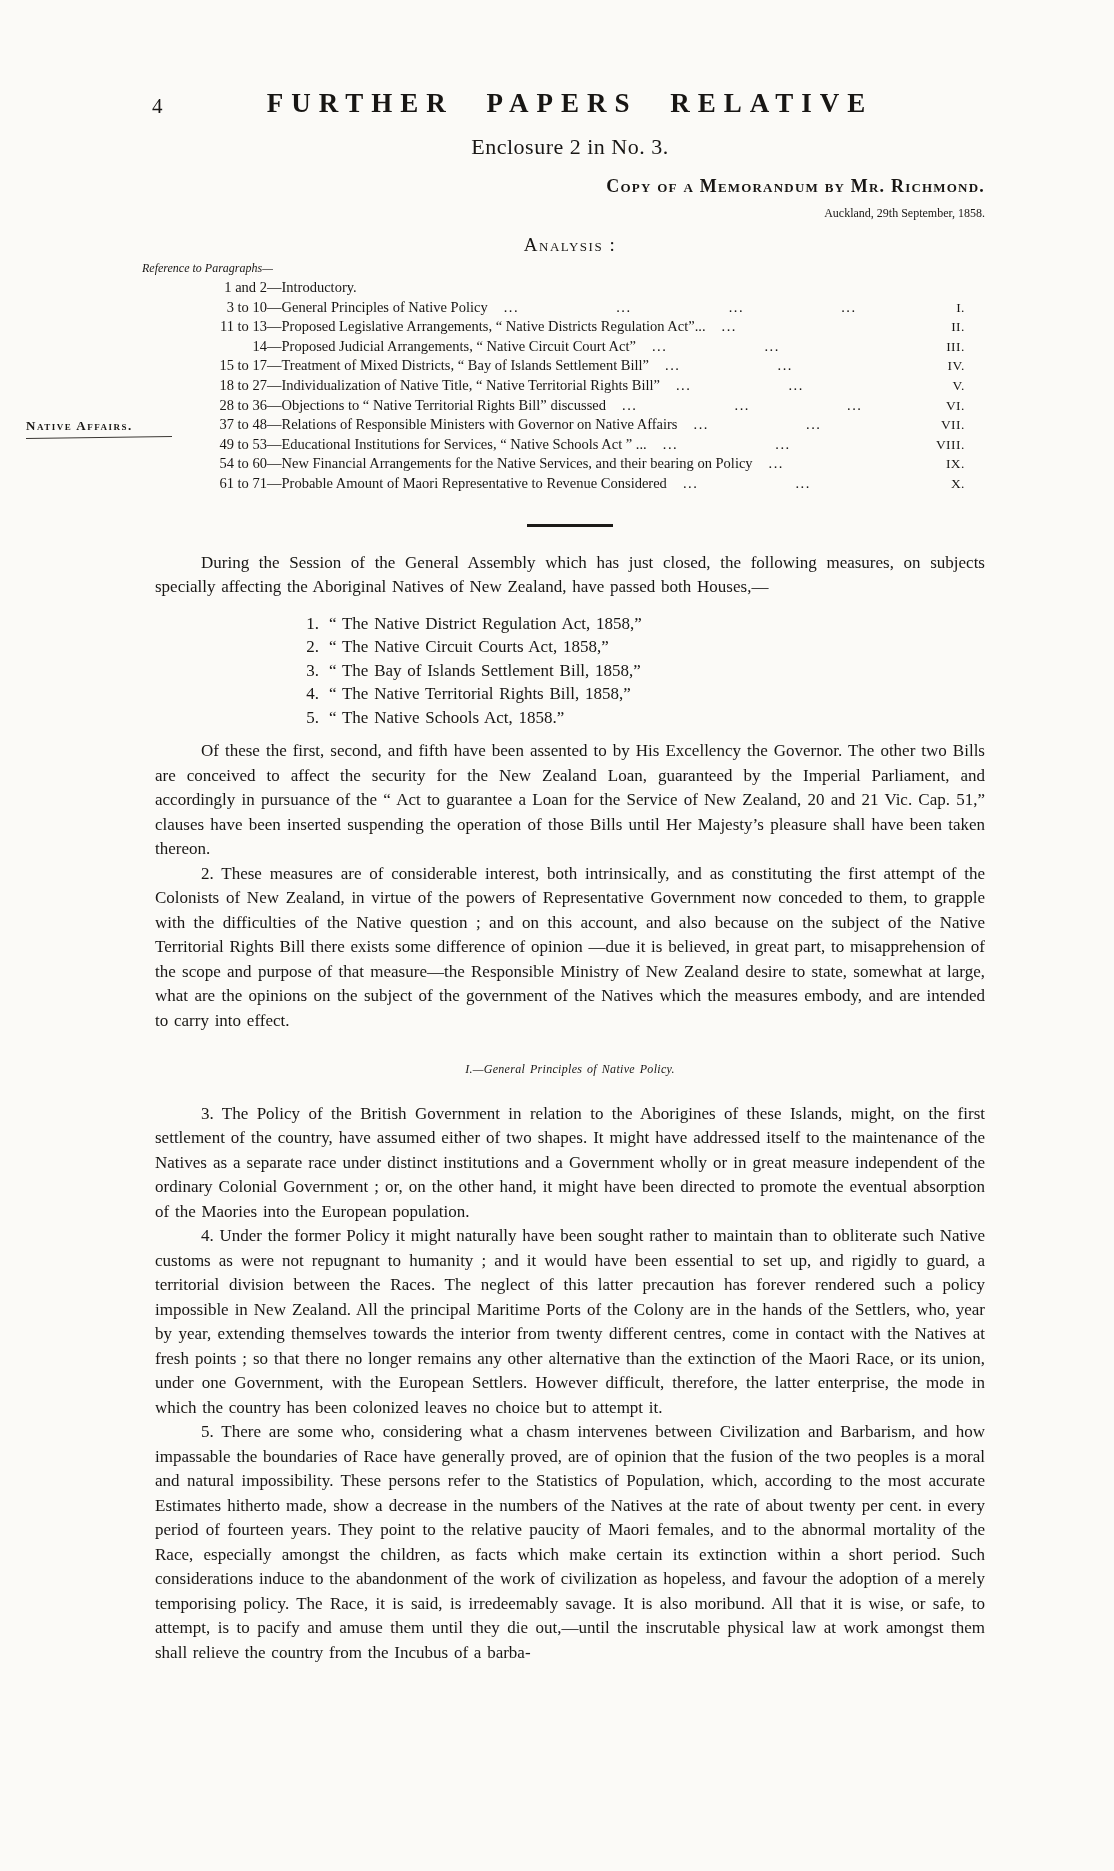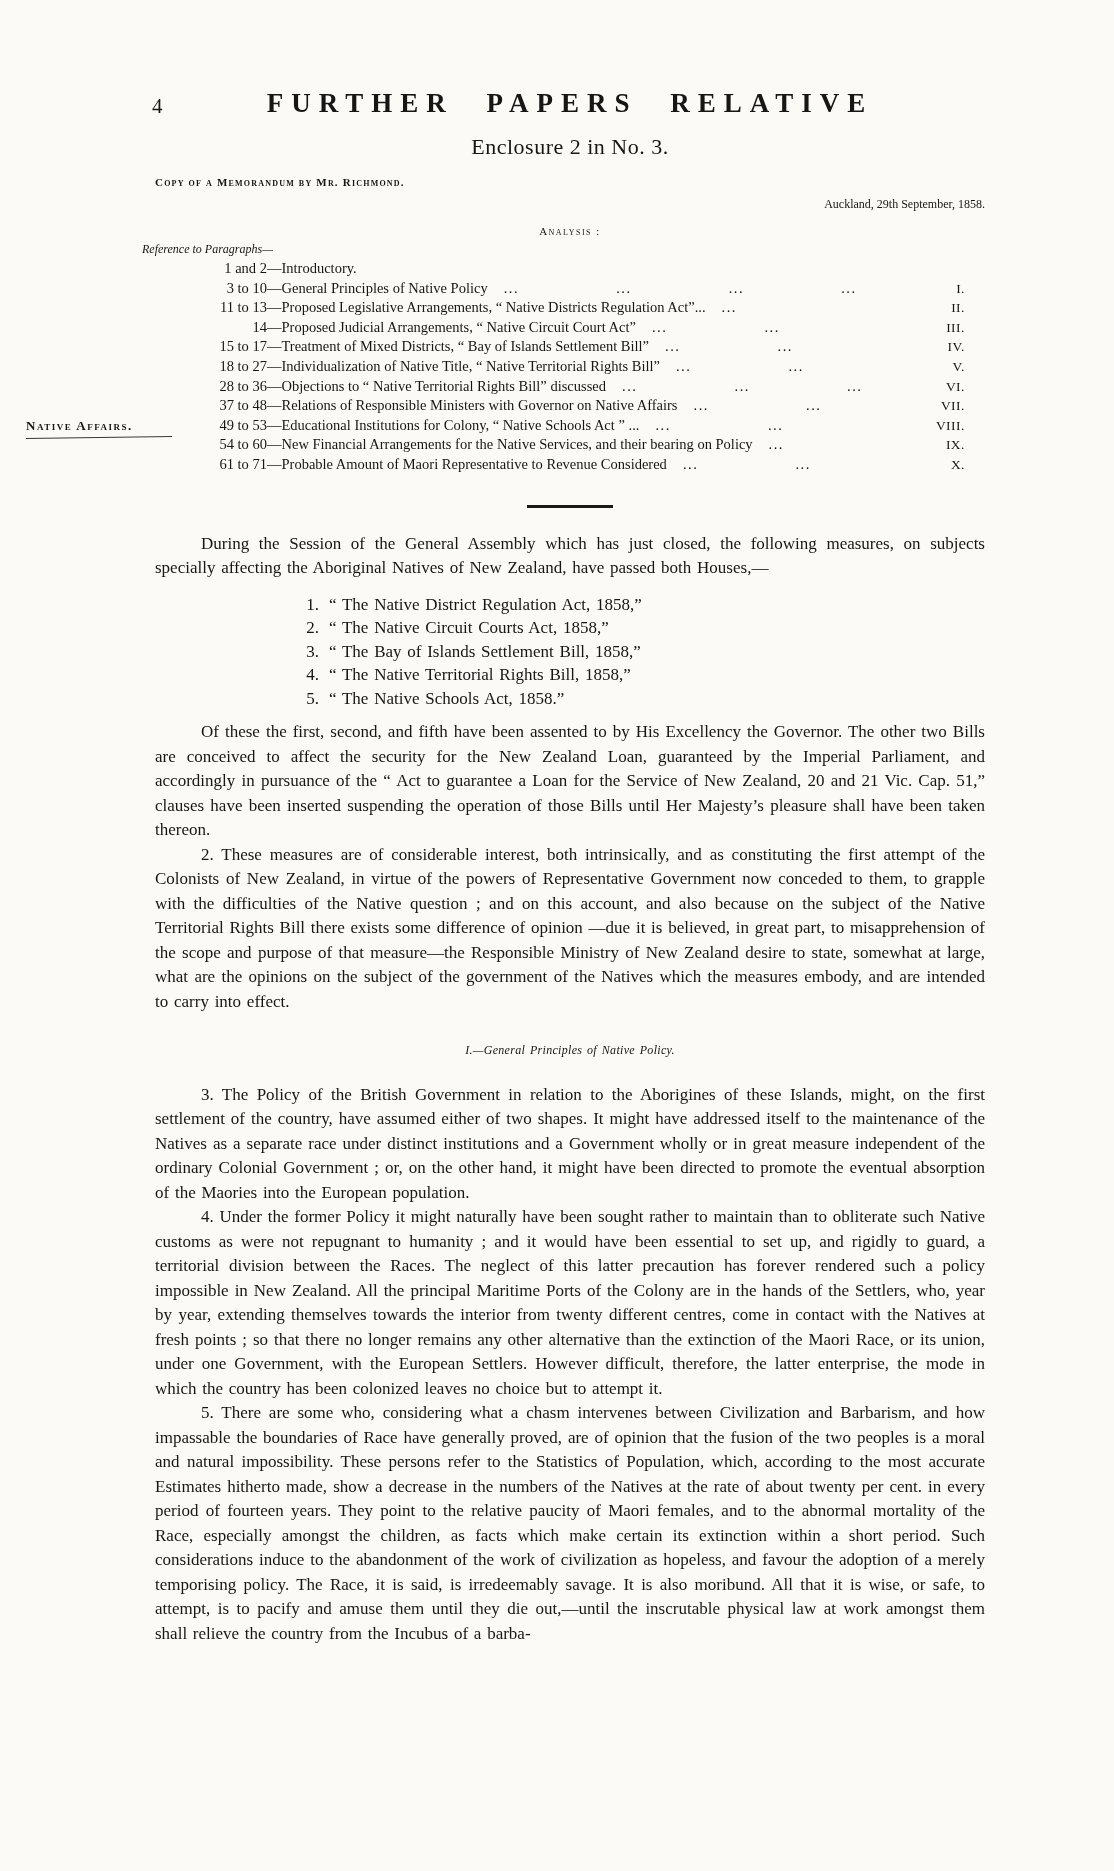--- a/index.html
+++ b/index.html
@@ -17,29 +17,29 @@
   .page-num { position: absolute; left: 152px; top: 94px; font-size: 21px; }
   .running-title {
     margin: 0 0 0 155px; width: 830px; text-align: center;
     font-size: 27px; font-weight: bold; letter-spacing: 8px; word-spacing: 18px;
   }
   .enclosure {
     margin: 15px 0 0 155px; width: 830px; text-align: center;
     font-size: 22px; font-weight: normal; letter-spacing: .5px;
   }
   .memo-caption {
-    margin: 16px 0 0 155px; width: 830px; text-align: left;
-    font-variant: small-caps; font-weight: bold; font-size: 11px; letter-spacing: 1.2px;
+    margin: 16px 0 0 155px; width: 830px; text-align: right;
+    font-variant: small-caps; font-weight: bold; font-size: 18px; letter-spacing: 1.2px;
   }
   .dateline { margin: 9px 0 0 155px; width: 830px; text-align: right; font-size: 12px; }
 
   
   .analysis-heading {
     margin: 13px 0 0 155px; width: 830px; text-align: center;
-    font-variant: small-caps; font-size: 11px; letter-spacing: 1.5px;
+    font-variant: small-caps; font-size: 19px; letter-spacing: 1.5px;
   }
   .reference-label { margin: 5px 0 0 142px; font-style: italic; font-size: 12px; }
   .analysis-list { margin: 2px 0 0 155px; width: 830px; }
   .analysis-row { display: flex; align-items: baseline; font-size: 14.5px; line-height: 19.6px; }
   .analysis-row .ref   { flex: none; width: 112px; text-align: right; white-space: pre; }
   .analysis-row .dash  { flex: none; }
   .analysis-row .title { flex: none; white-space: nowrap; }
   .analysis-row .dots  {
     flex: 1 1 auto; overflow: hidden; white-space: nowrap;
     padding-left: 16px; word-spacing: 92px; letter-spacing: 1.5px;
@@ -157,21 +157,21 @@
         <span class="ref">37 to 48</span>
         <span class="dash">—</span>
         <span class="title">Relations of Responsible Ministers with Governor on Native Affairs</span>
         <span class="dots">... ...</span>
         <span class="numeral">VII.</span>
       </div>
 
       <div class="analysis-row">
         <span class="ref">49 to 53</span>
         <span class="dash">—</span>
-        <span class="title">Educational Institutions for Colony, “ Native Schools Act ” ...</span>
+        <span class="title">Educational Institutions for Services, “ Native Schools Act ” ...</span>
         <span class="dots">... ...</span>
         <span class="numeral">VIII.</span>
       </div>
 
       <div class="analysis-row">
         <span class="ref">54 to 60</span>
         <span class="dash">—</span>
         <span class="title">New Financial Arrangements for the Native Services, and their bearing on Policy</span>
         <span class="dots">...</span>
         <span class="numeral">IX.</span>

